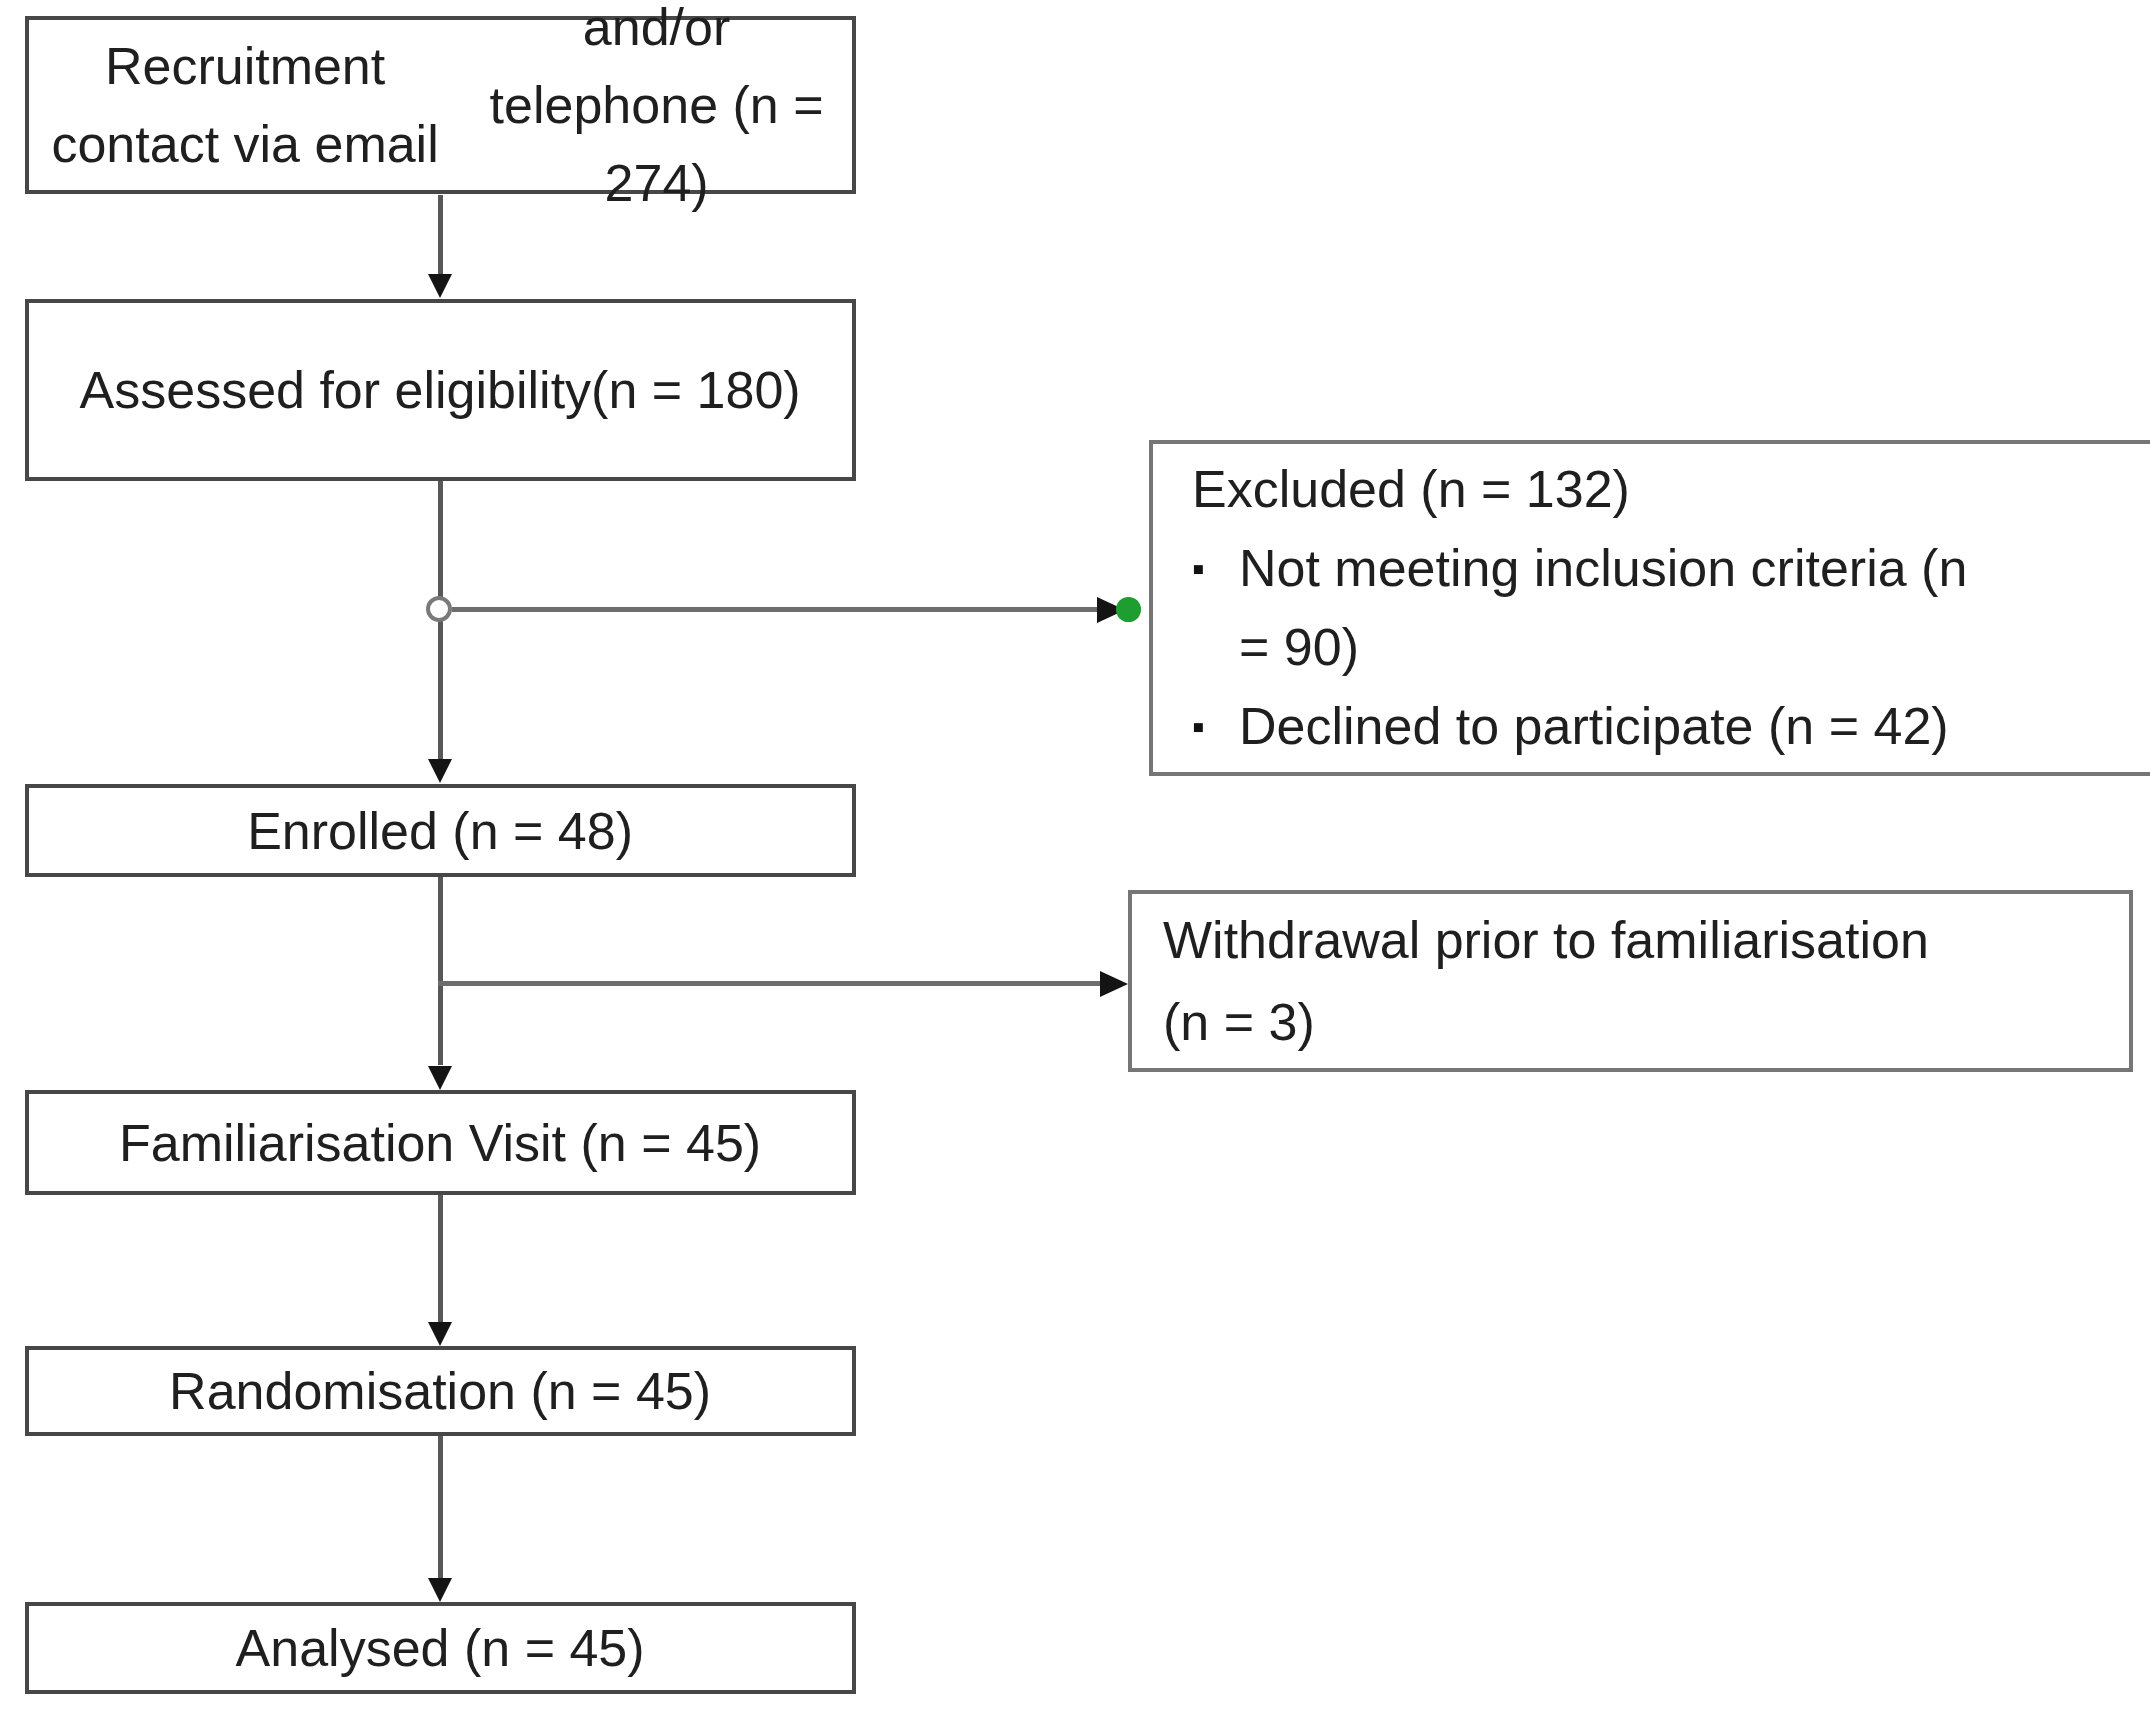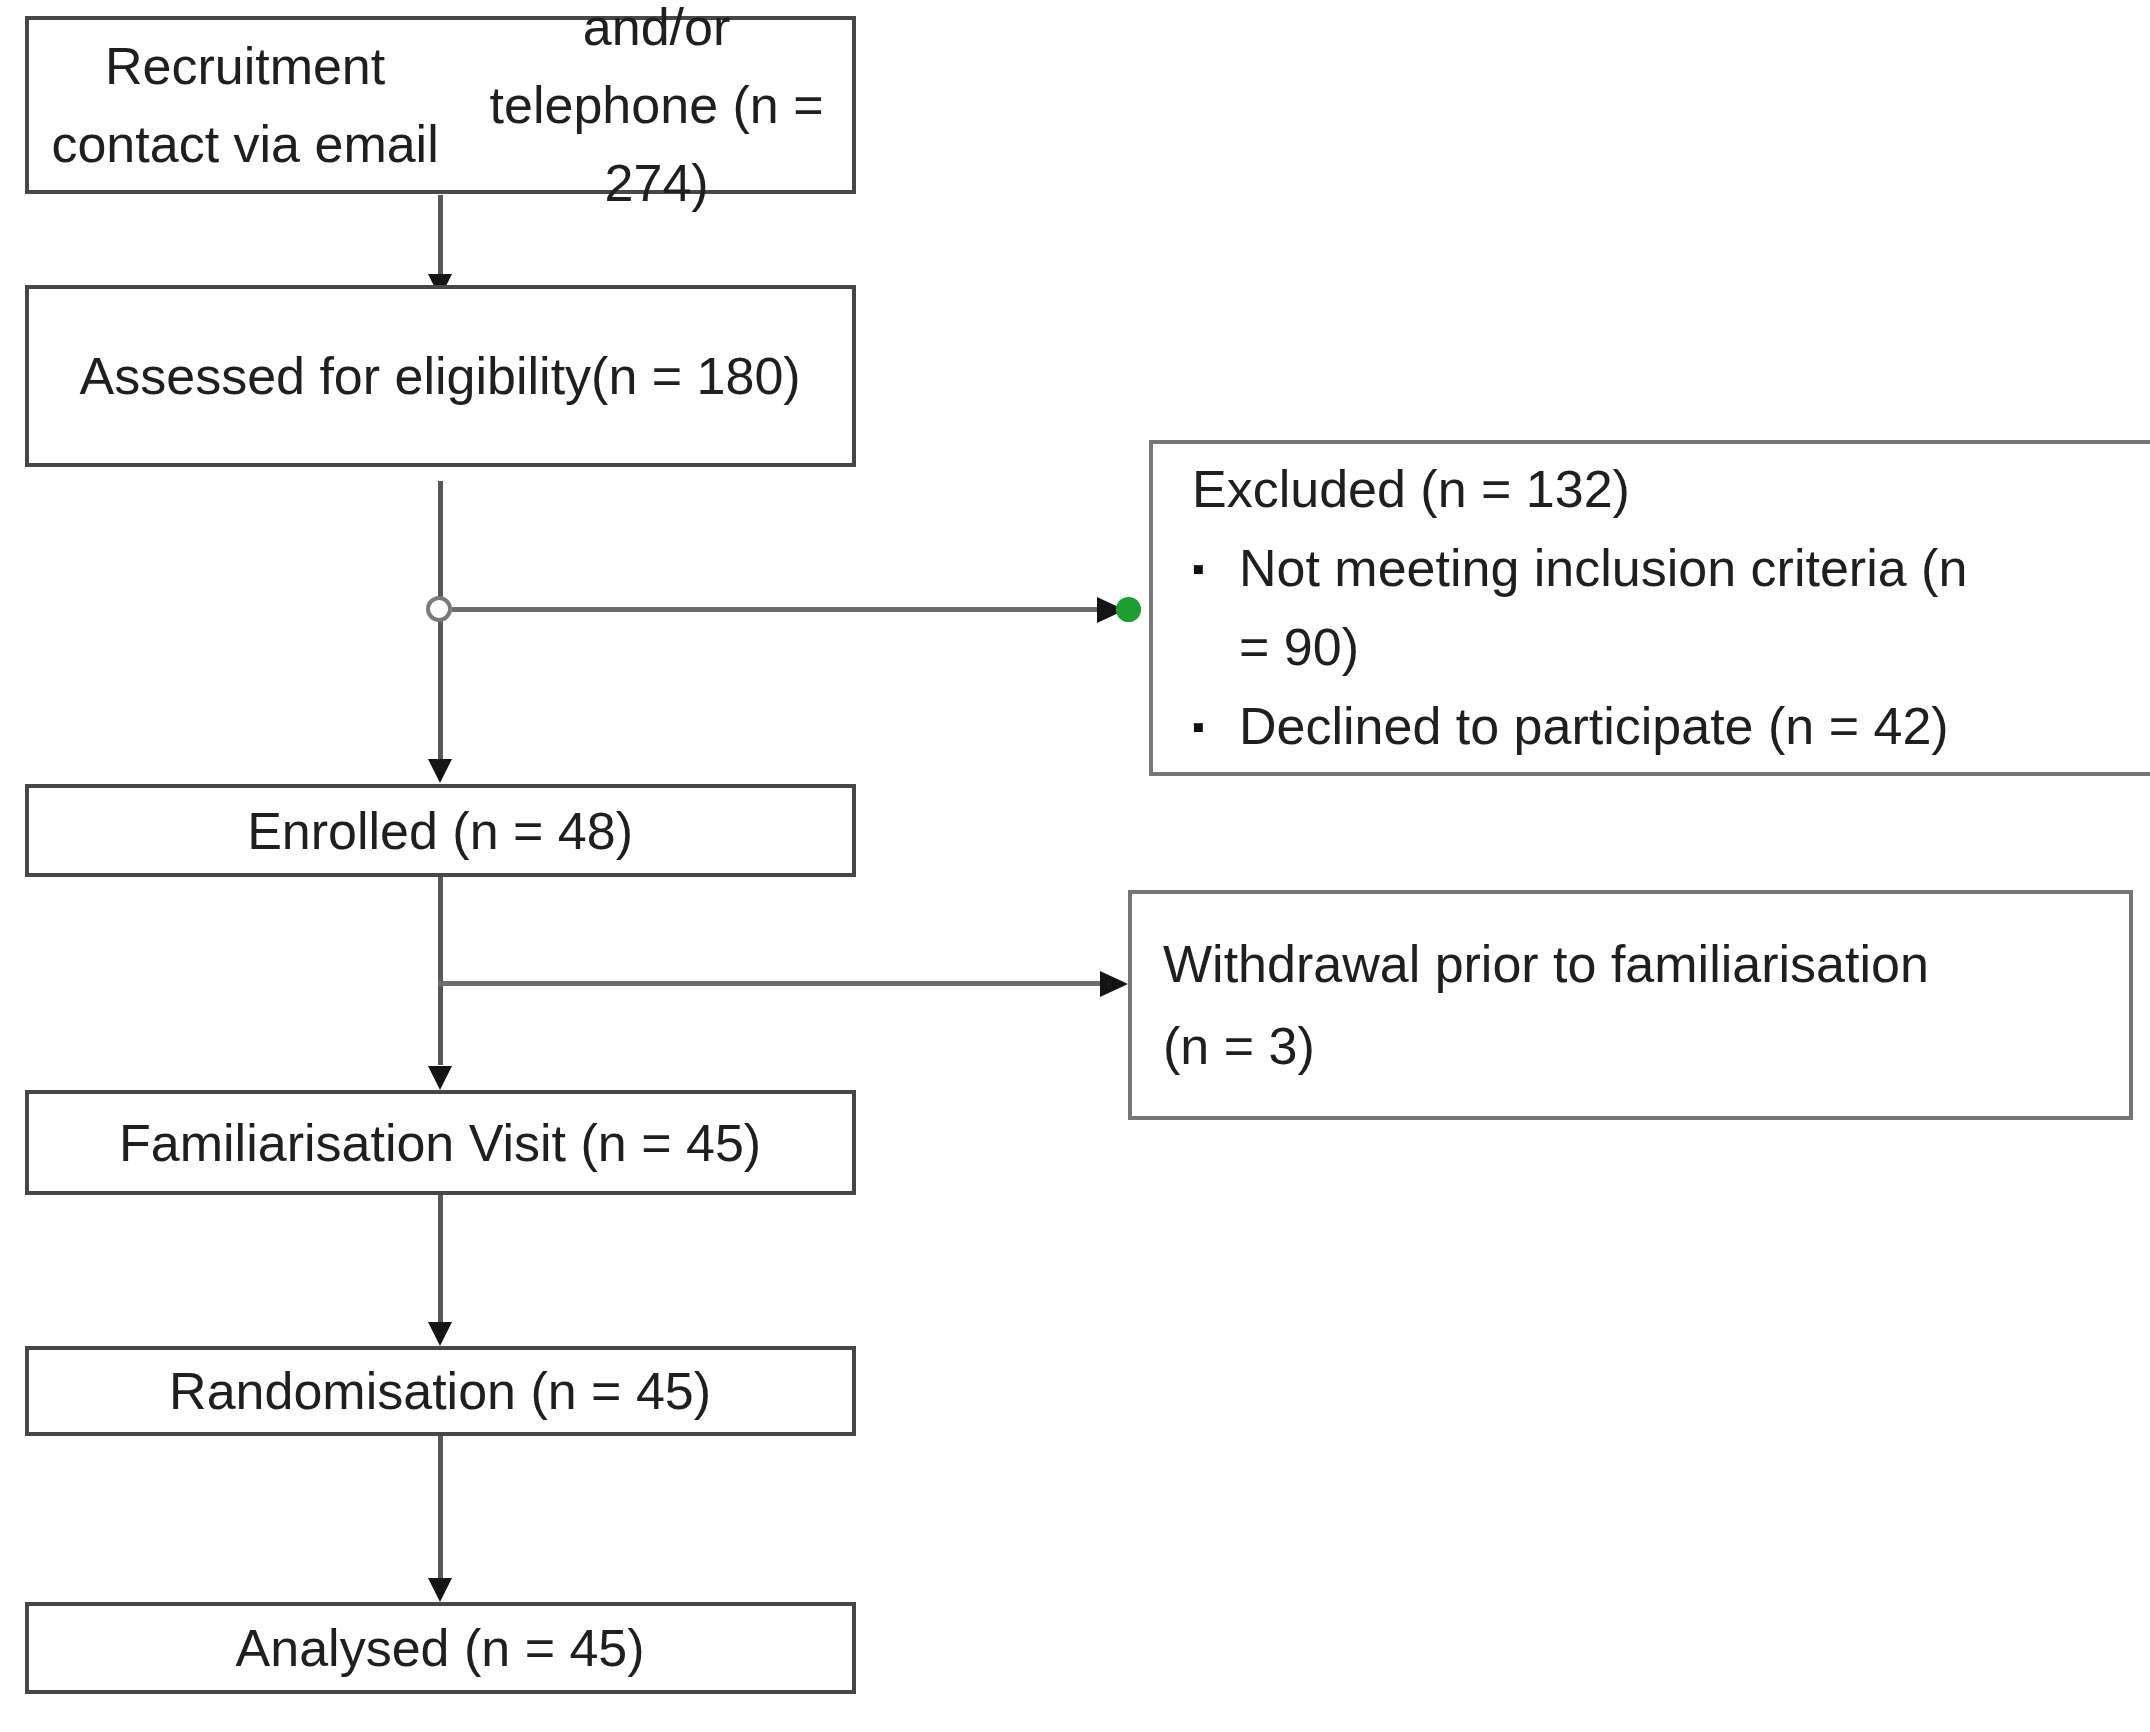--- a/index.html
+++ b/index.html
@@ -36,34 +36,34 @@
     text-align: center;
   }
   .box.right-col {
     border: 4.9px solid #767676;
     display: flex;
     flex-direction: column;
     justify-content: center;
     text-align: left;
   }
   #box-recruitment   { top: 16.4px;   height: 178px; }
-  #box-assessed      { top: 285px;  height: 182px; }
+  #box-assessed      { top: 299px;  height: 182px; }
   #box-enrolled      { top: 784px;  height: 93px; }
   #box-familiarisation { top: 1090px; height: 105px; }
   #box-randomisation { top: 1346px; height: 90px; }
   #box-analysed      { top: 1602px; height: 92px; }
 
   #box-excluded {
     left: 1121px; top: 440px; width: 1018px; height: 336px;
     padding: 0 16.4px 0 39px;
     line-height: 79px;
     margin-left: 28px;
   }
   #box-withdrawal {
-    left: 1128px; top: 890px; width: 1005px; height: 230px;
+    left: 1128px; top: 890px; width: 1005px; height: 182px;
     padding: 0 1px 0 31px;
     line-height: 82px;
   }
   .bullet-row { display: flex; align-items: flex-start; }
   .bullet-marker {
     flex: 0 0 47px;
     font-size: 36px;
     line-height: 79px;
     color: #111111;
   }

